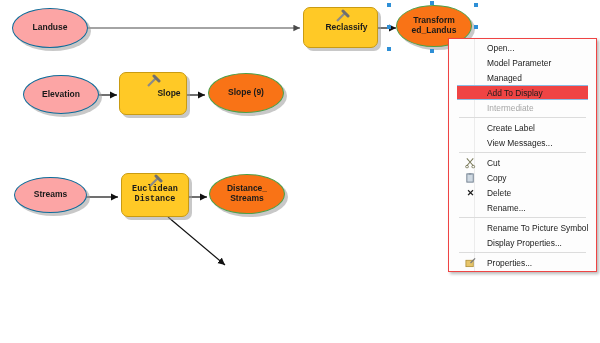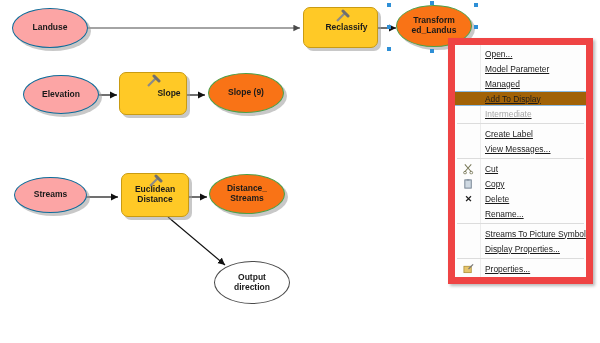--- a/index.html
+++ b/index.html
@@ -72,40 +72,39 @@
     background:#2e8fd6;
     z-index:9;
   }
 
   
   #ctxmenu{
     position:absolute;
     left:448px;top:38px;
     width:131px;
     background:#fdfdfd;
-    border:7px solid #ef4444;
+    border:1px solid #ef4444;
     box-shadow:2px 2px 3px rgba(0,0,0,.28);
     z-index:50;
-    padding:1px 0;
+    padding:1px 8px;
     font-size:8.4px;
     color:#1b1b1b;
-    text-decoration:underline;
   }
   .mi{
     position:relative;
     height:15px;
     display:flex;
     align-items:center;
     padding-left:30px;
     white-space:nowrap;
     box-sizing:border-box;
   }
   .mi .lbl{display:block;}
   .mi.sel{
-    background:#a16207;
+    background:#ef4444;
     border-top:1px solid #8bbbe3;
     border-bottom:1px solid #8bbbe3;
   }
   .mi.disabled{ color:#a6a6a6; }
   .msep{
     height:1px;
     background:#dcdcdc;
     margin:2px 2px 2px 2px;
   }
   .mi .micon{
@@ -203,38 +202,34 @@
   </svg>
 
   <div class="node ellipse n-out" id="nd-slope2" style="left:208px;top:73px;width:76px;height:40px;">
     <span>Slope (9)</span>
   </div>
 
   <div class="node ellipse n-data" id="nd-streams" style="left:14px;top:177px;width:73px;height:36px;">
     <span>Streams</span>
   </div>
 
-  <div class="node rect n-tool" id="nd-euclidean" style="left:121px;top:173px;width:68px;height:44px;">
+  <div class="node rect n-tool" id="nd-euclidean" style="left:121px;top:173px;width:68px;height:44px;font-family:Liberation Mono, monospace;">
     <span style="white-space:pre-line">Euclidean
 Distance</span>
   </div>
   <svg class="tool-glyph" style="left:146px;top:174px;" width="20" height="16">
     <path d="M4,12 L12,4" stroke="#8a8a8a" stroke-width="2.2" fill="none"></path>
     <path d="M10,2 L15,7" stroke="#6f6f6f" stroke-width="3" fill="none" stroke-linecap="round"></path>
   </svg>
 
   <div class="node ellipse n-out" id="nd-diststreams" style="left:209px;top:174px;width:76px;height:40px;">
     <span style="white-space:pre-line">Distance_
 Streams</span>
   </div>
 
-  <div class="node ellipse n-blank" id="nd-outputdir" style="left:214px;top:261px;width:76px;height:43px;">
-    <span style="white-space:pre-line">Output
-direction</span>
-  </div>
 
   <div id="ctxmenu">
     <div class="menu-gutter"></div>
 
     <div class="mi">
       <span class="lbl">Open...</span>
     </div>
     <div class="mi">
       <span class="lbl">Model Parameter</span>
     </div>
@@ -279,21 +274,21 @@
     <div class="mi">
       <span class="micon" style="font-weight:bold;color:#1b1b1b;font-size:9px;">✕</span>
       <span class="lbl">Delete</span>
     </div>
     <div class="mi">
       <span class="lbl">Rename...</span>
     </div>
     <div class="msep"></div>
 
     <div class="mi">
-      <span class="lbl">Streams To Picture Symbol</span>
+      <span class="lbl">Rename To Picture Symbol</span>
     </div>
     <div class="mi">
       <span class="lbl">Display Properties...</span>
     </div>
     <div class="msep"></div>
 
     <div class="mi">
       <span class="micon">
         <svg width="11" height="11" viewBox="0 0 12 12">
           <rect x="1" y="3" width="8" height="7" fill="#e7c56a" stroke="#a8892f" stroke-width="0.8"></rect>

